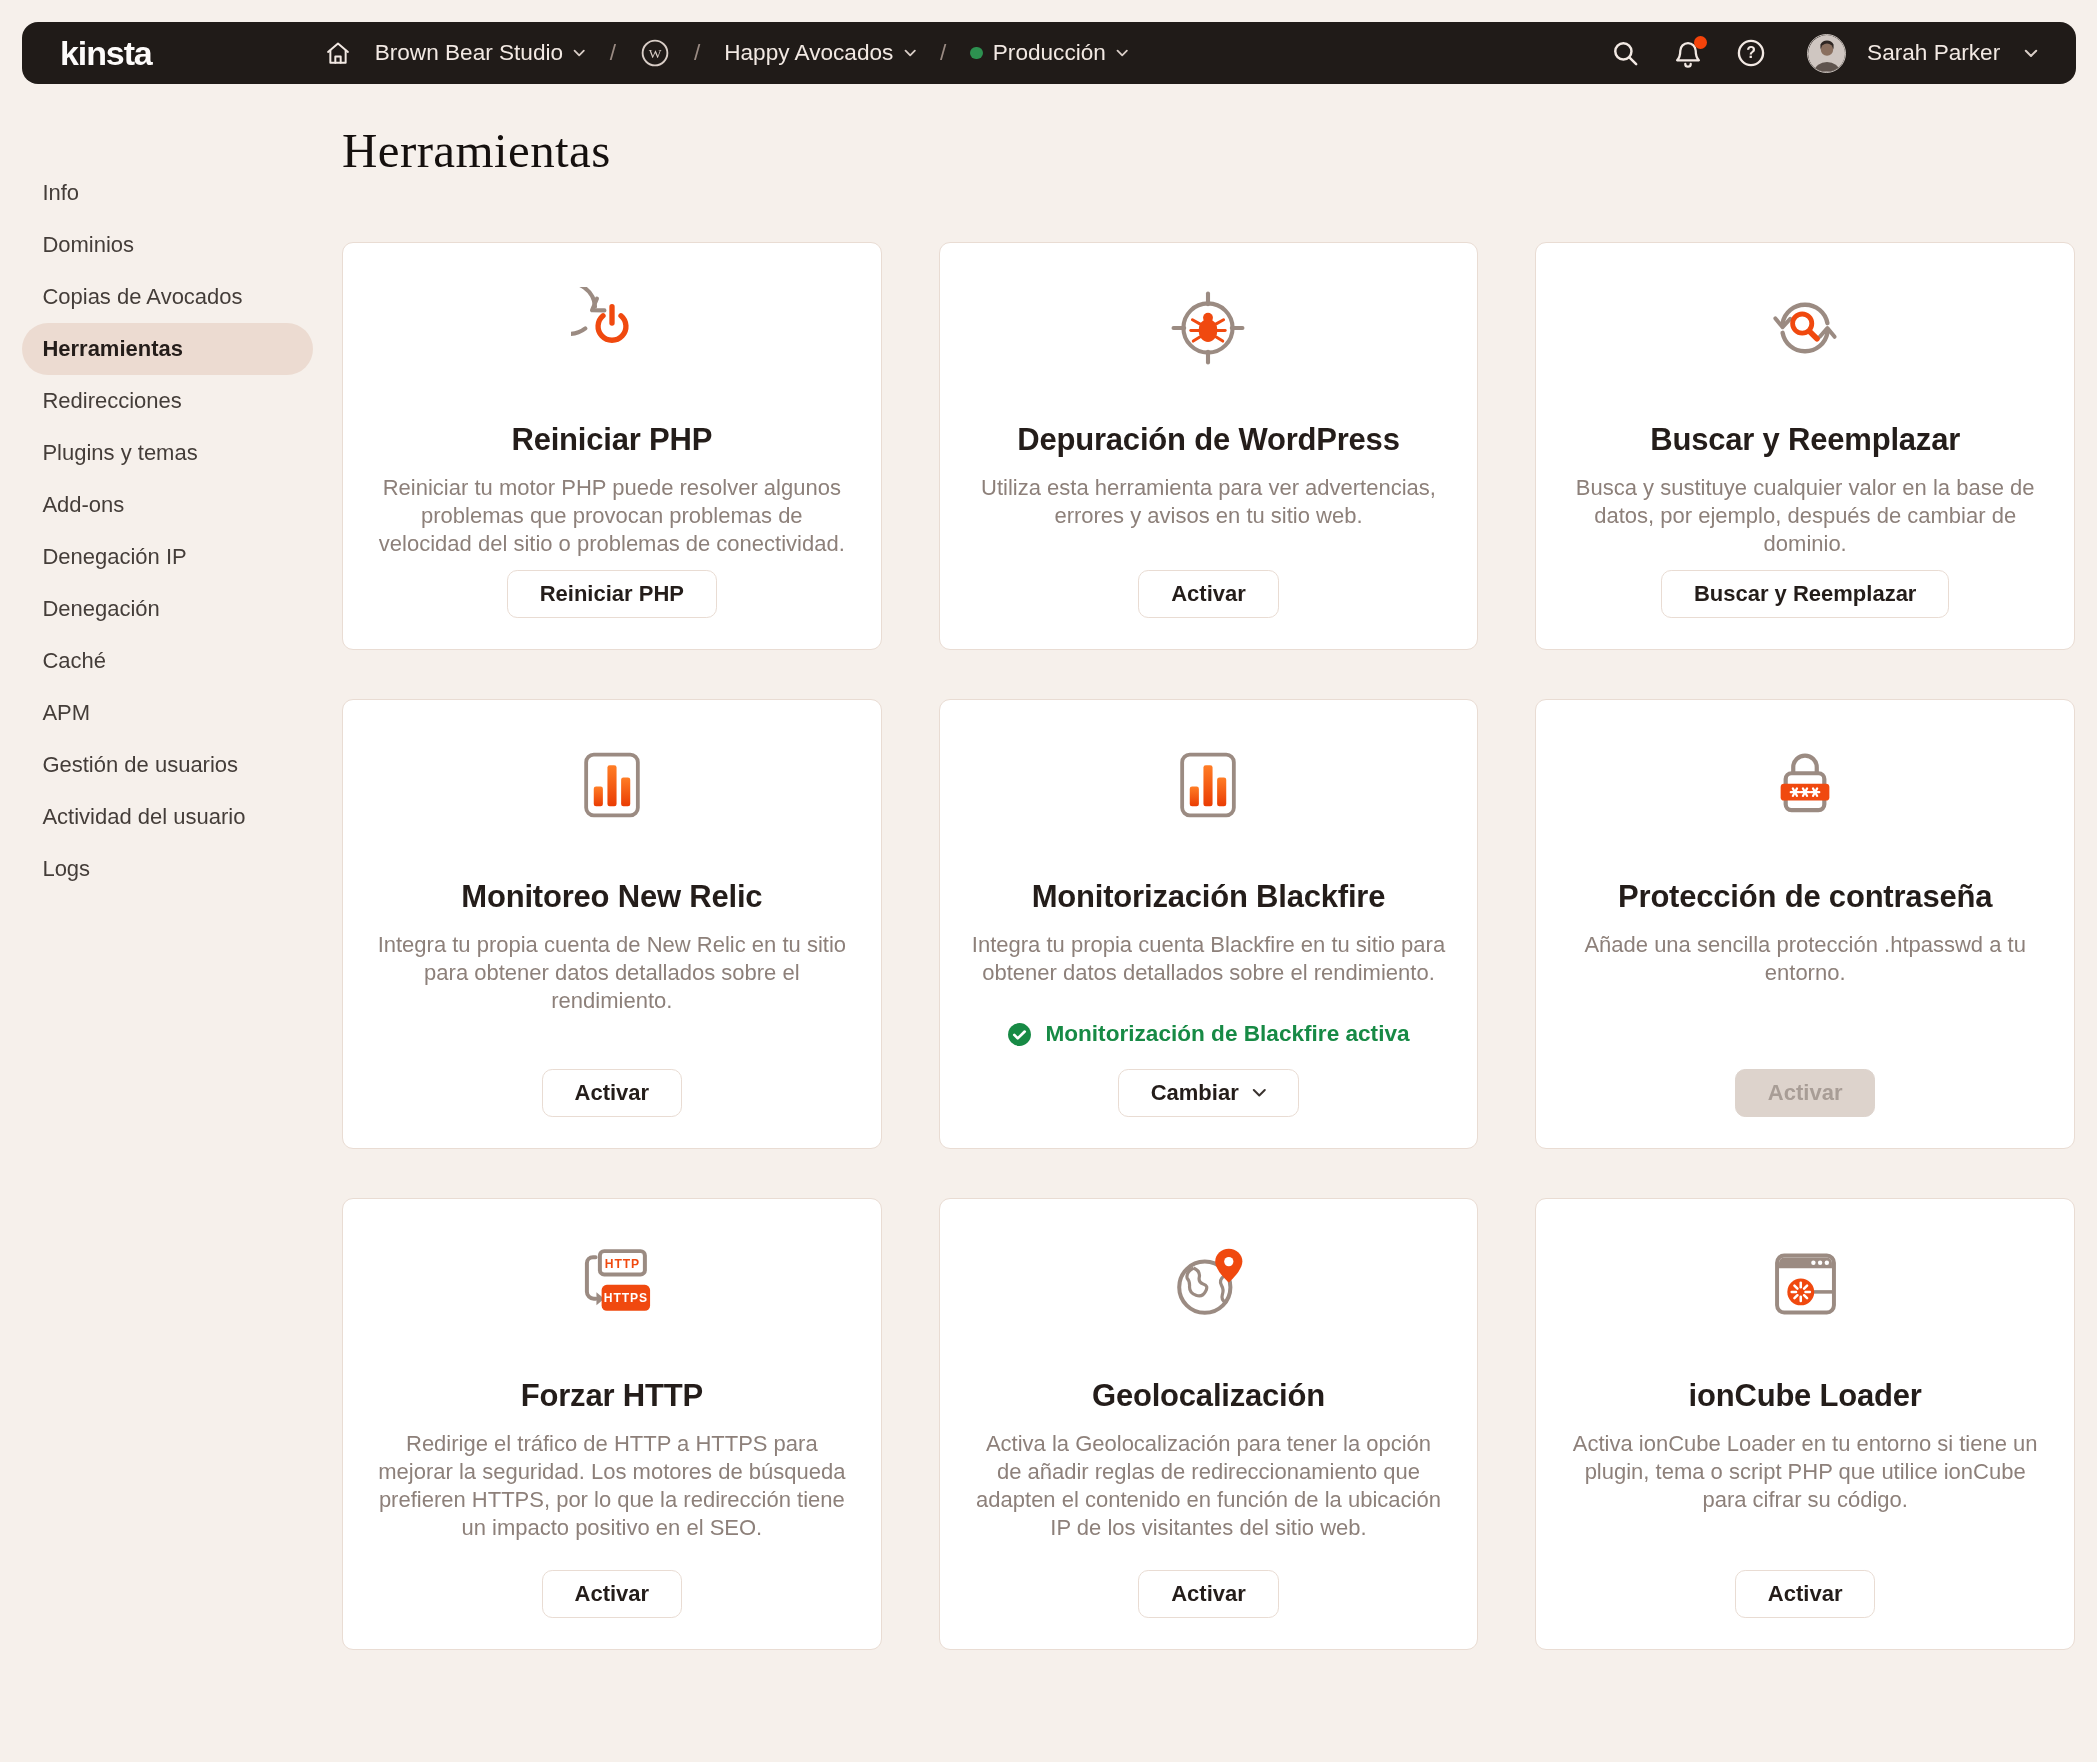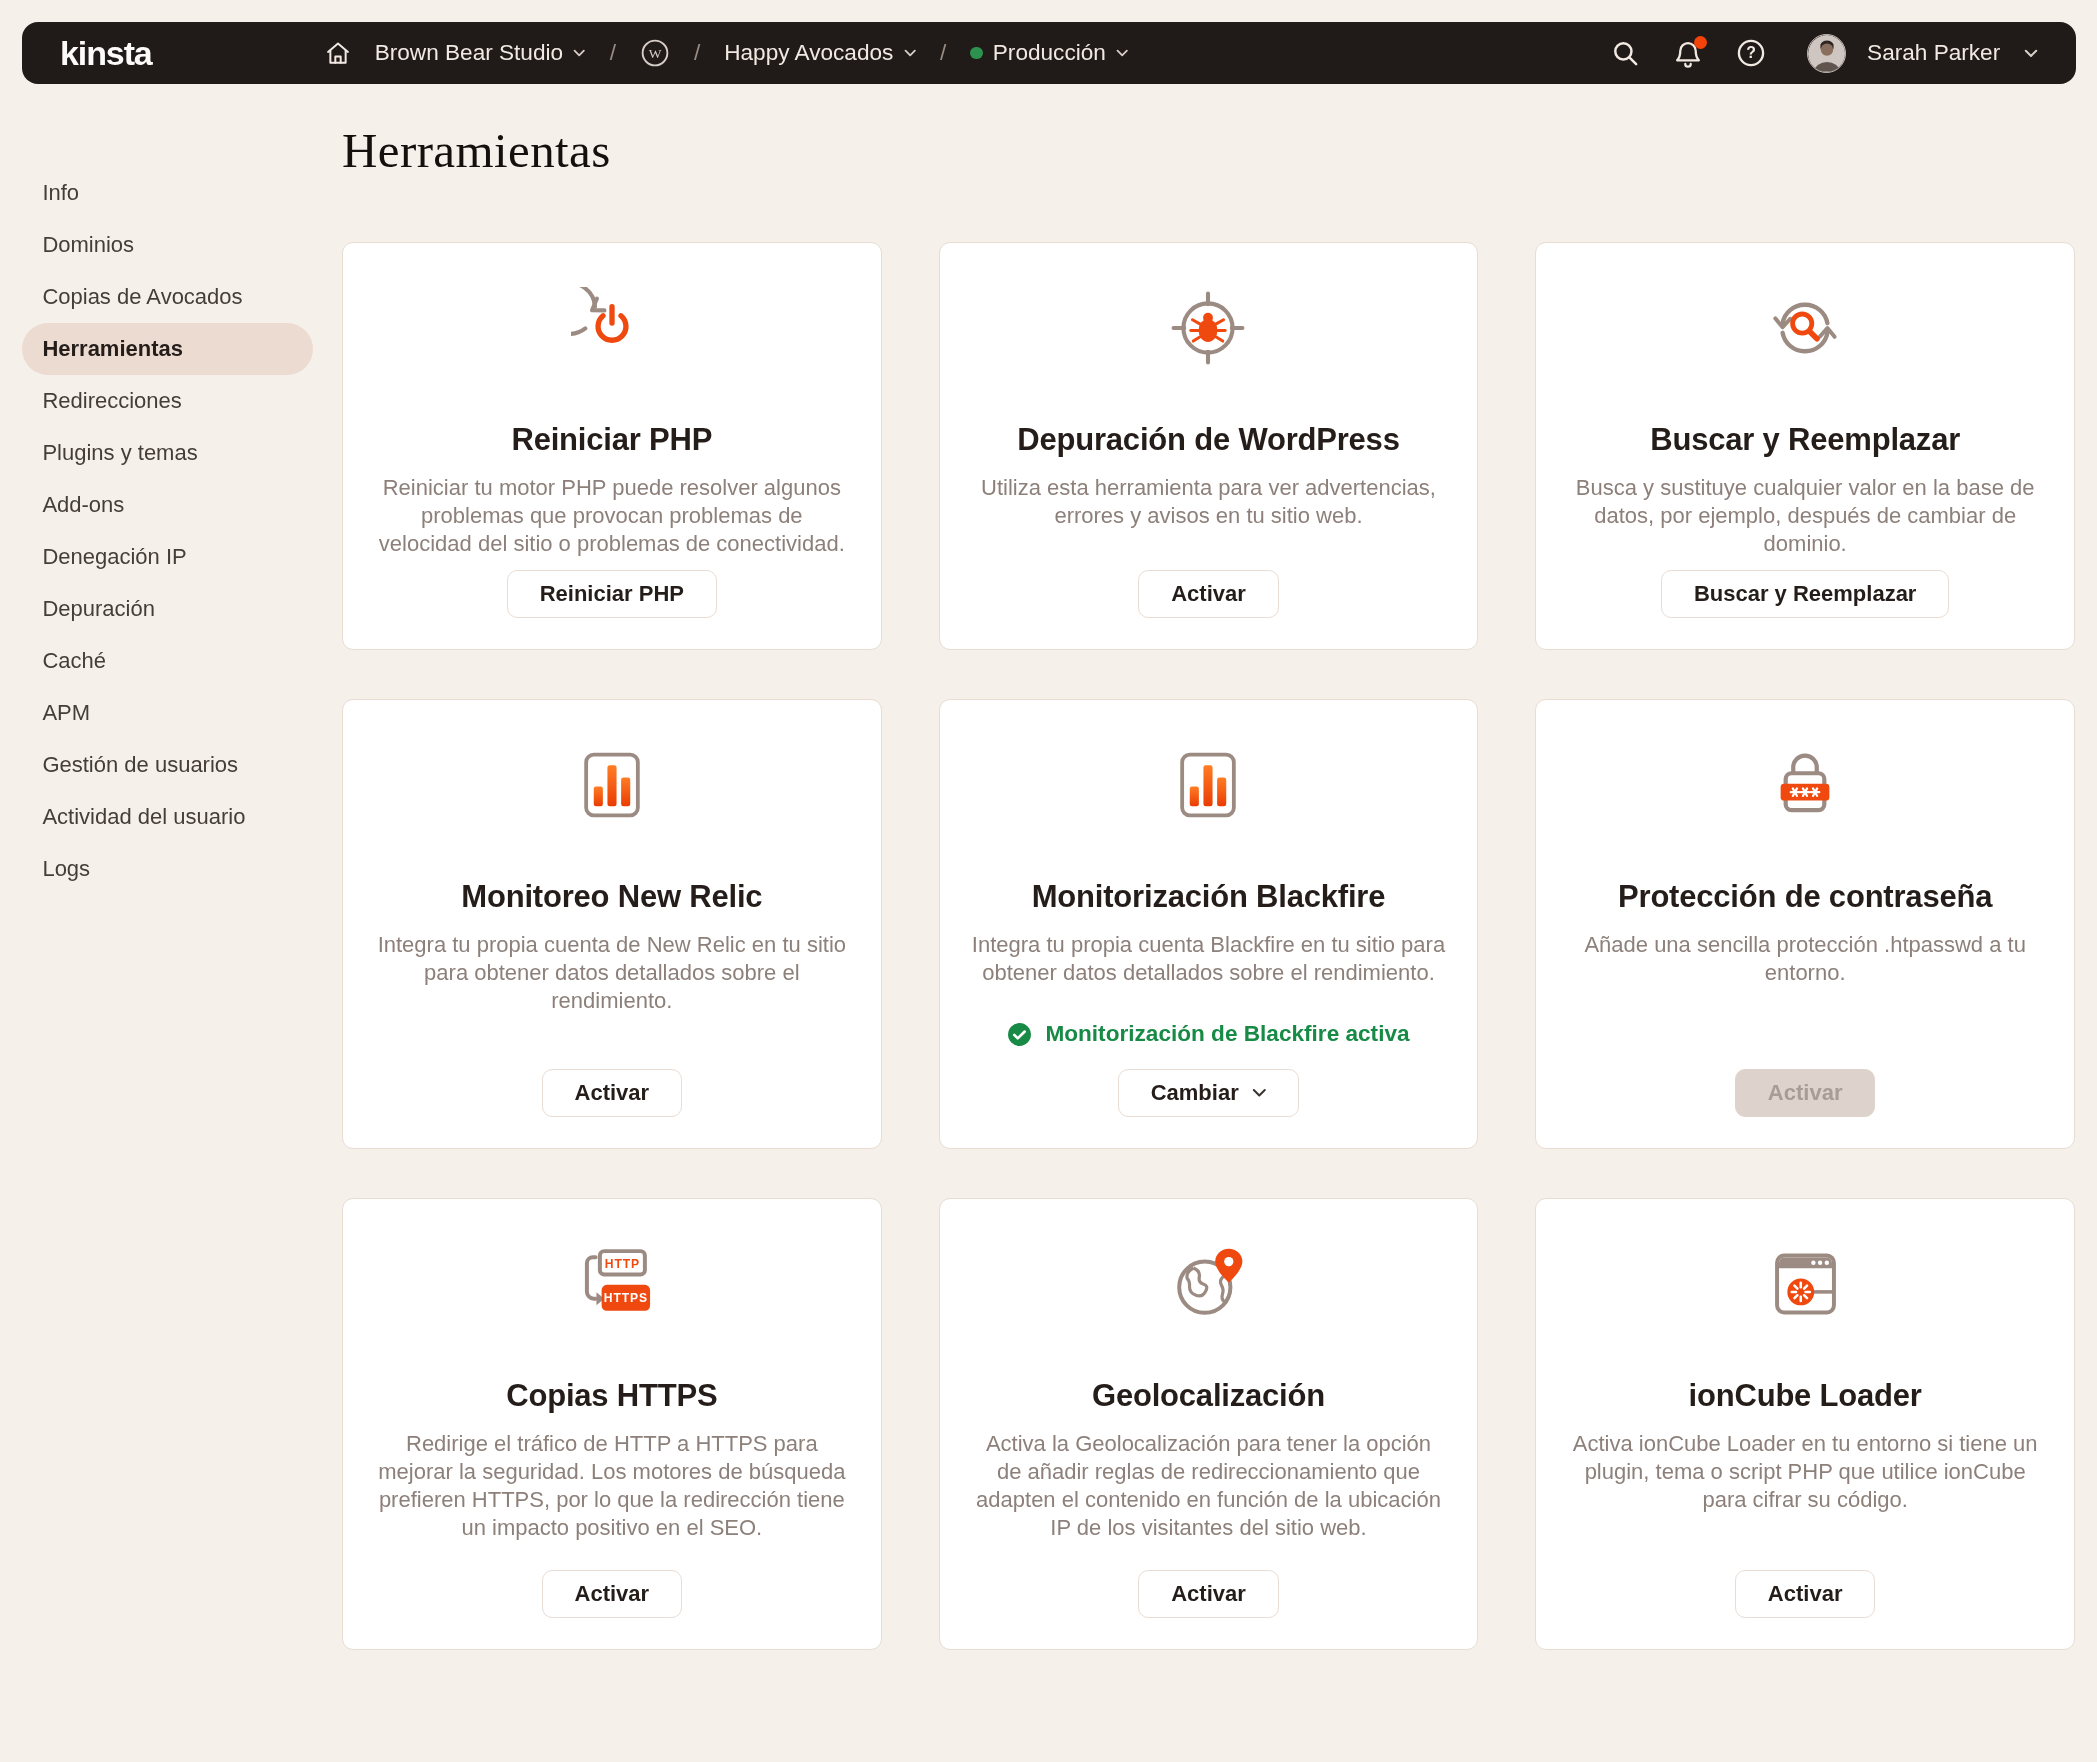--- a/index.html
+++ b/index.html
@@ -143,21 +143,21 @@
 <nav class="sidebar">
   <div id="sidebar-list">
       <div class="side-item">Info</div>
       <div class="side-item">Dominios</div>
       <div class="side-item">Copias de Avocados</div>
       <div class="side-item active">Herramientas</div>
       <div class="side-item">Redirecciones</div>
       <div class="side-item">Plugins y temas</div>
       <div class="side-item">Add-ons</div>
       <div class="side-item">Denegación IP</div>
-      <div class="side-item">Depuración</div>
+      <div class="side-item">Denegación</div>
       <div class="side-item">Caché</div>
       <div class="side-item">APM</div>
       <div class="side-item">Gestión de usuarios</div>
       <div class="side-item">Actividad del usuario</div>
       <div class="side-item">Logs</div>
     </div>
 </nav>
 
 <main class="main">
   <h1 class="page-title">Herramientas</h1>
@@ -316,21 +316,21 @@
     <div class="card-icon">
           <svg width="90" height="76" viewBox="0 0 104 86" fill="none">
     <path d="M33 12 H30 a7 7 0 0 0 -7 7 V52 a8 8 0 0 0 8 8 h2" stroke="#9b8b82" stroke-width="4.6" stroke-linecap="round"></path>
     <path d="M34 52.5 L43 60 L34 67.5 Z" fill="#9b8b82"></path>
     <rect x="38" y="5" width="52" height="27" rx="5" stroke="#9b8b82" stroke-width="4.6" fill="#fff"></rect>
     <text x="64" y="24" text-anchor="middle" font-family="Liberation Sans, sans-serif" font-weight="bold" font-size="14" letter-spacing="1" fill="#f0490f">HTTP</text>
     <rect x="40" y="44" width="56" height="30" rx="6" fill="#f0490f"></rect>
     <text x="68" y="64" text-anchor="middle" font-family="Liberation Sans, sans-serif" font-weight="bold" font-size="14" letter-spacing="1" fill="#fff">HTTPS</text>
           </svg>
         </div>
-    <h2 class="card-title">Copias HTTPS</h2>
+    <h2 class="card-title">Forzar HTTP</h2>
     <p class="card-desc">Redirige el tráfico de HTTP a HTTPS para mejorar la seguridad. Los motores de búsqueda prefieren HTTPS, por lo que la redirección tiene un impacto positivo en el SEO.</p>
 
     <button class="card-btn">
           <span class="btn-label">Activar</span>
         </button>
   </article>
 
   <article class="card">
     <div class="card-icon">
           <svg width="84" height="80" viewBox="0 0 104 100" fill="none">

